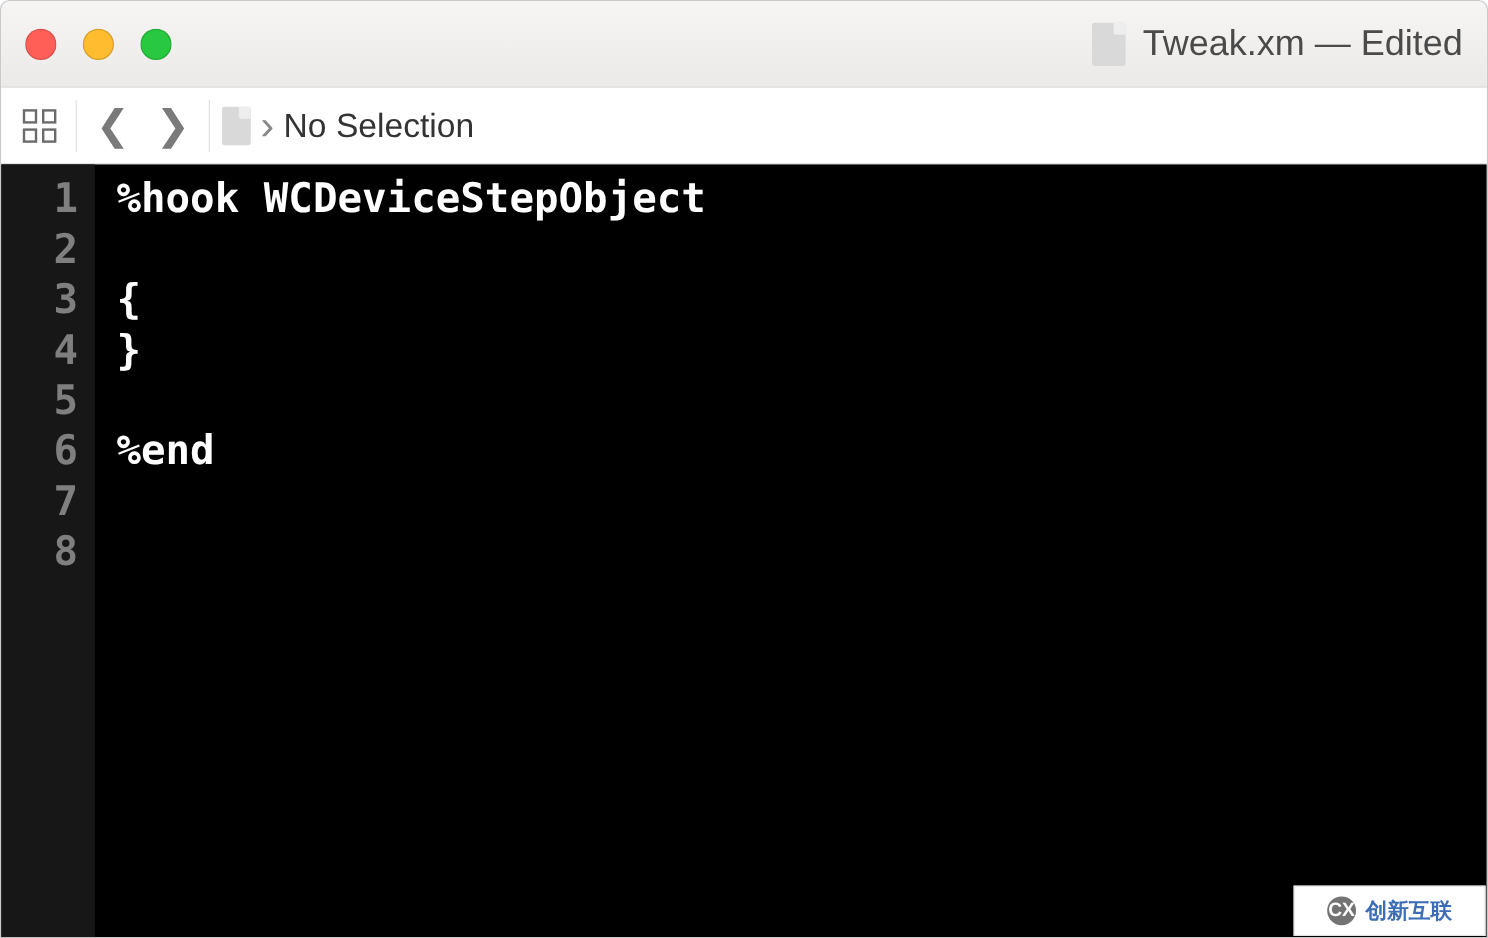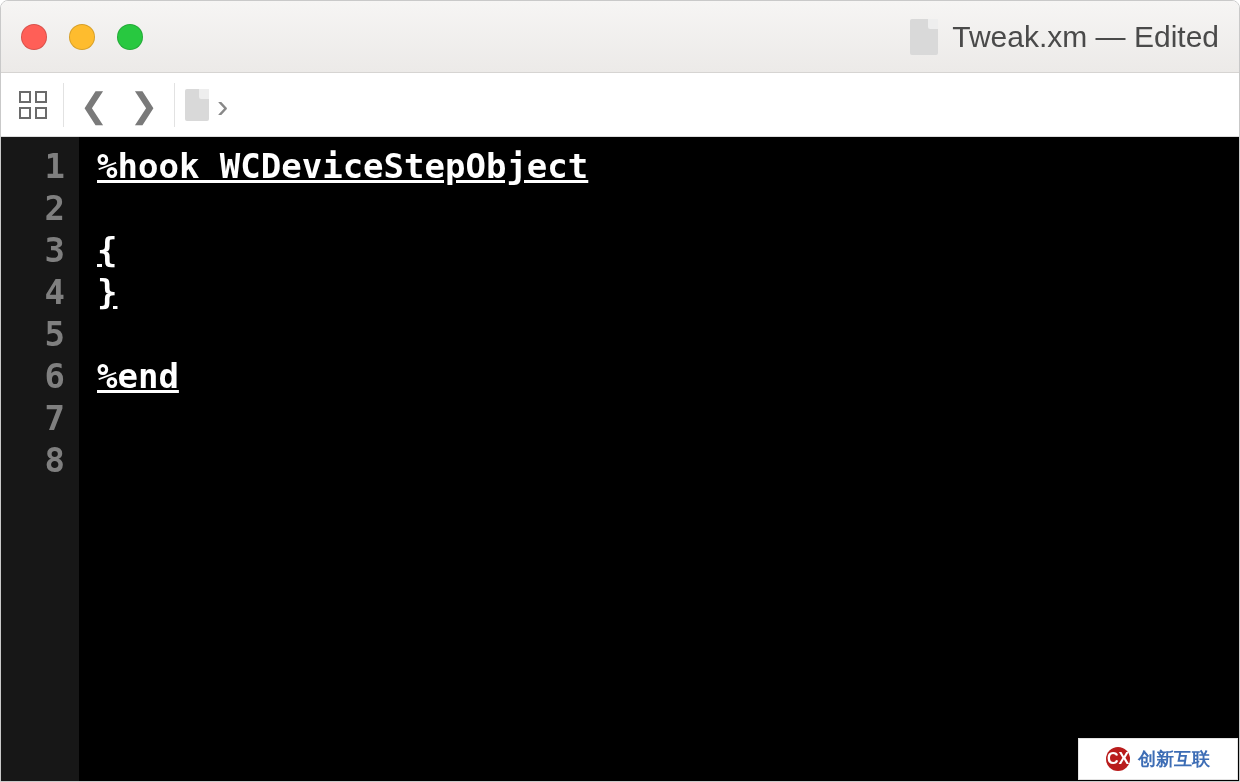--- a/index.html
+++ b/index.html
@@ -30,26 +30,26 @@
   .grid-icon span:nth-child(4){bottom:0;right:0;}
   .breadcrumb { display:flex; align-items:center; gap:8px; font-size:28px; color:#333; }
   .breadcrumb .doc-icon { width:24px; height:32px; }
   .crumb-sep { color:#888; font-size:34px; line-height:1; }
 
   
   .editor { flex:1; display:flex; background:#000; color:#fff; font-family: "Menlo", "Monaco", "Consolas", monospace; font-size: 34px; line-height: 42px; font-weight:600; }
   .gutter { width: 78px; background:#171717; color:#7f7f7f; text-align:right; padding: 8px 14px 0 0; user-select:none; }
   .gutter div { height:42px; }
   .code { flex:1; padding: 8px 0 0 18px; white-space: pre; position:relative; }
-  .code-line { height:42px;text-decoration:underline; }
+  .code-line { height:42px; }
   .cursor { display:inline-block; width:2px; height:36px; background:#fff; vertical-align:-6px; }
 
   
   .watermark { position:absolute; right:2px; bottom:2px; width:160px; height:42px; background:#fff; border:1px solid #e3e3e3; display:flex; align-items:center; justify-content:center; gap:8px; font-size:18px; color:#3d6db5; font-weight:600; }
-  .wm-icon { width:24px; height:24px; border-radius:50%; background:#b91c1c; color:#fff; display:flex; align-items:center; justify-content:center; font-size:16px; font-weight:700; }
+  .wm-icon { width:24px; height:24px; border-radius:50%; background:#737373; color:#fff; display:flex; align-items:center; justify-content:center; font-size:16px; font-weight:700; }
 </style>
 </head>
 <body>
 
 <div class="window">
 
   <div class="titlebar">
     <div class="traffic-lights">
       <div class="tl red"></div>
       <div class="tl yellow"></div>
@@ -74,20 +74,21 @@
     <div class="tb-btn">
       <span class="chev">❮</span>
     </div>
     <div class="tb-btn">
       <span class="chev">❯</span>
     </div>
     <div class="sep"></div>
     <div class="breadcrumb">
       <div class="doc-icon"></div>
       <span class="crumb-sep">›</span>
+      <span>No Selection</span>
     </div>
   </div>
 
   <div class="editor">
     <div class="gutter" id="gutter">
         <div>1</div>
         <div>2</div>
         <div>3</div>
         <div>4</div>
         <div>5</div>

